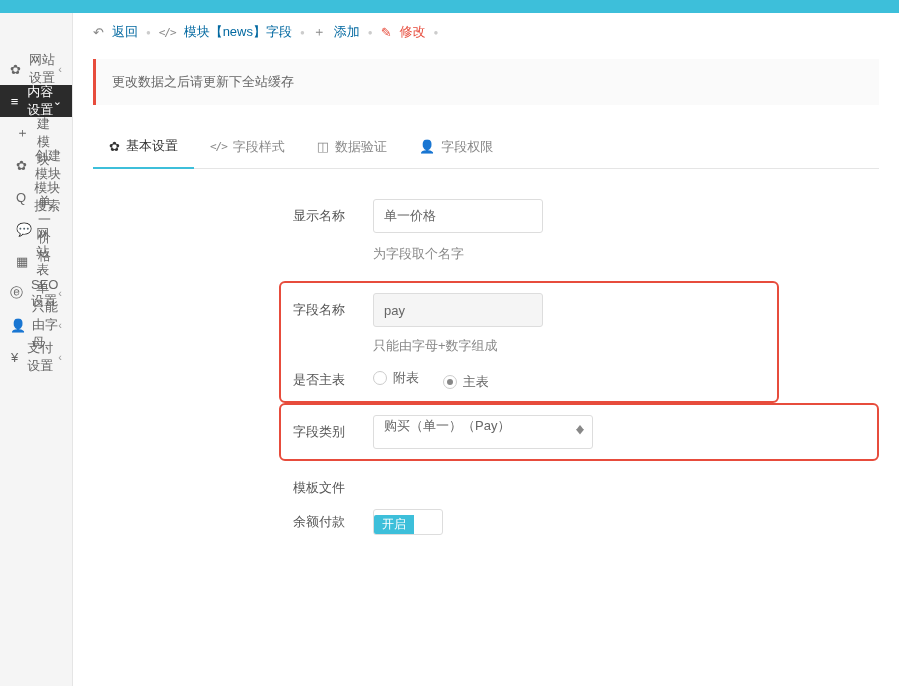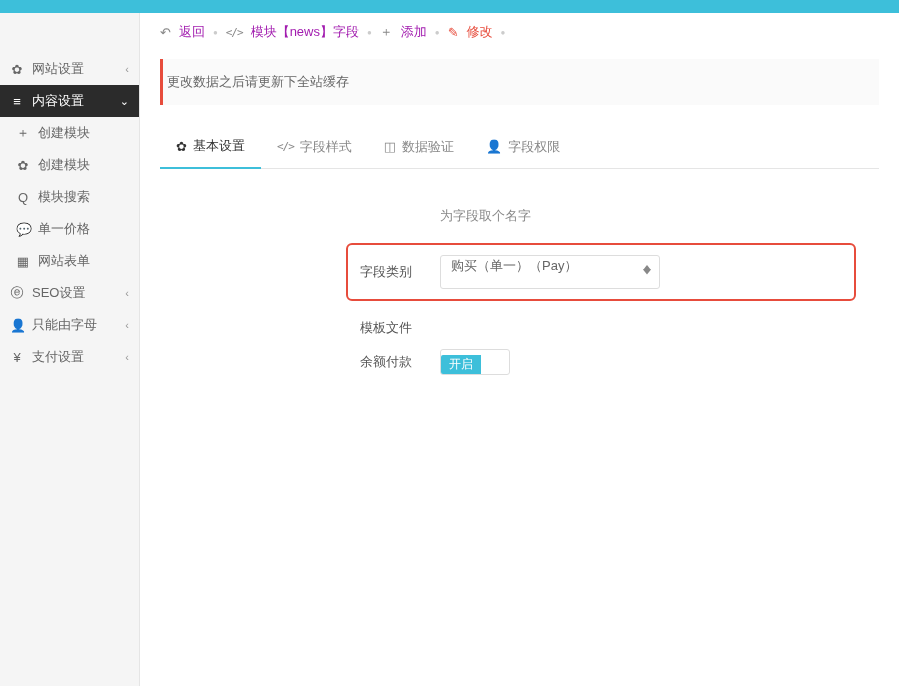--- a/index.html
+++ b/index.html
@@ -13,23 +13,23 @@
 .side-item.active { background:#2b2b2b; color:#fff; }
 .side-item .chev { position:absolute; right:10px; font-size:11px; color:#999; }
 .side-item.active .chev { color:#fff; }
 .side-sub { display:flex; align-items:center; height:32px; padding:0 10px 0 16px; color:#666; cursor:pointer; gap:8px; font-size:13px; }
 .ico { width:14px; text-align:center; font-size:13px; }
 
 .main { flex:1; background:#fff; }
 .crumbs { display:flex; align-items:center; gap:8px; padding:10px 20px; color:#888; font-size:13px; }
 .crumbs .sep { color:#ccc; font-size:8px; }
 .crumbs .red { color:#e74c3c; }
-.crumbs a { color:#a21caf; text-decoration:none; }
-
-.alert { margin:8px 20px 20px 20px; padding:14px 4px; background:#fafafa; border-left:3px solid #e74c3c; color:#666; font-size:13px; }
+.crumbs a { color:#0369a1; text-decoration:none; }
+
+.alert { margin:8px 20px 20px 20px; padding:14px 16px; background:#fafafa; border-left:3px solid #e74c3c; color:#666; font-size:13px; }
 
 .panel { margin:0 20px; }
 .tabs { display:flex; border-bottom:1px solid #e5e5e5; }
 .tab { padding:12px 16px; color:#888; cursor:pointer; display:flex; align-items:center; gap:6px; font-size:13px; }
 .tab.active { color:#333; border-bottom:2px solid #3dbfda; margin-bottom:-1px; }
 
 .form { padding:30px 0 30px 200px; }
 .row { display:flex; align-items:center; margin-bottom:12px; }
 .lbl { width:80px; text-align:left; color:#555; font-size:13px; }
 .ctl { width:300px; }
@@ -140,24 +140,48 @@
           <span>◫</span>
           <span>数据验证</span>
         </div>
         <div class="tab">
           <span>👤</span>
           <span>字段权限</span>
         </div>
       </div>
 
       <div class="form">
+        <div class="row">
+          <div class="lbl">显示名称</div>
+          <div class="ctl"><input type="text" value="单一价格" style=""></div>
+        </div>
         <div class="hint">为字段取个名字</div>
 
-
-        <div class="hl" style="width:510px;margin-bottom:18px;">
+        <div class="hl" style="width:500px;">
+          <div class="row">
+            <div class="lbl">字段名称</div>
+            <div class="ctl"><input type="text" readonly="" value="pay" style=""></div>
+          </div>
+          <div class="hint" style="margin-bottom:14px">只能由字母+数字组成</div>
+          <div class="row">
+            <div class="lbl">是否主表</div>
+            <div class="ctl">
+              <label class="radio">
+                <span class="rcircle"></span>
+                <span>附表</span>
+              </label>
+              <label class="radio">
+                <span class="rcircle on"></span>
+                <span>主表</span>
+              </label>
+            </div>
+          </div>
+        </div>
+
+        <div class="hl" style="width:600px;margin-bottom:18px;">
           <div class="row">
             <div class="lbl">字段类别</div>
             <div class="ctl">
               <div class="select">
                 <span>购买（单一）（Pay）</span>
               </div>
             </div>
           </div>
         </div>
 

